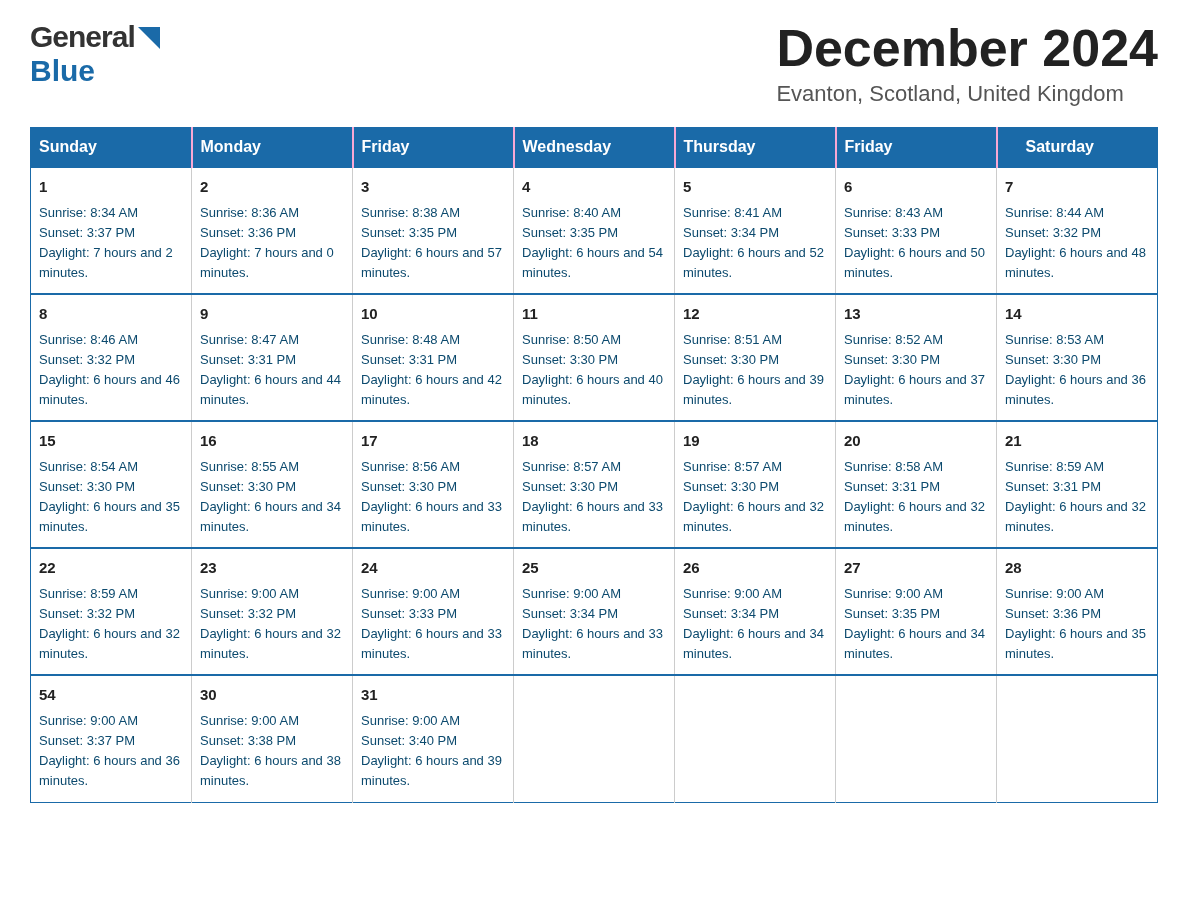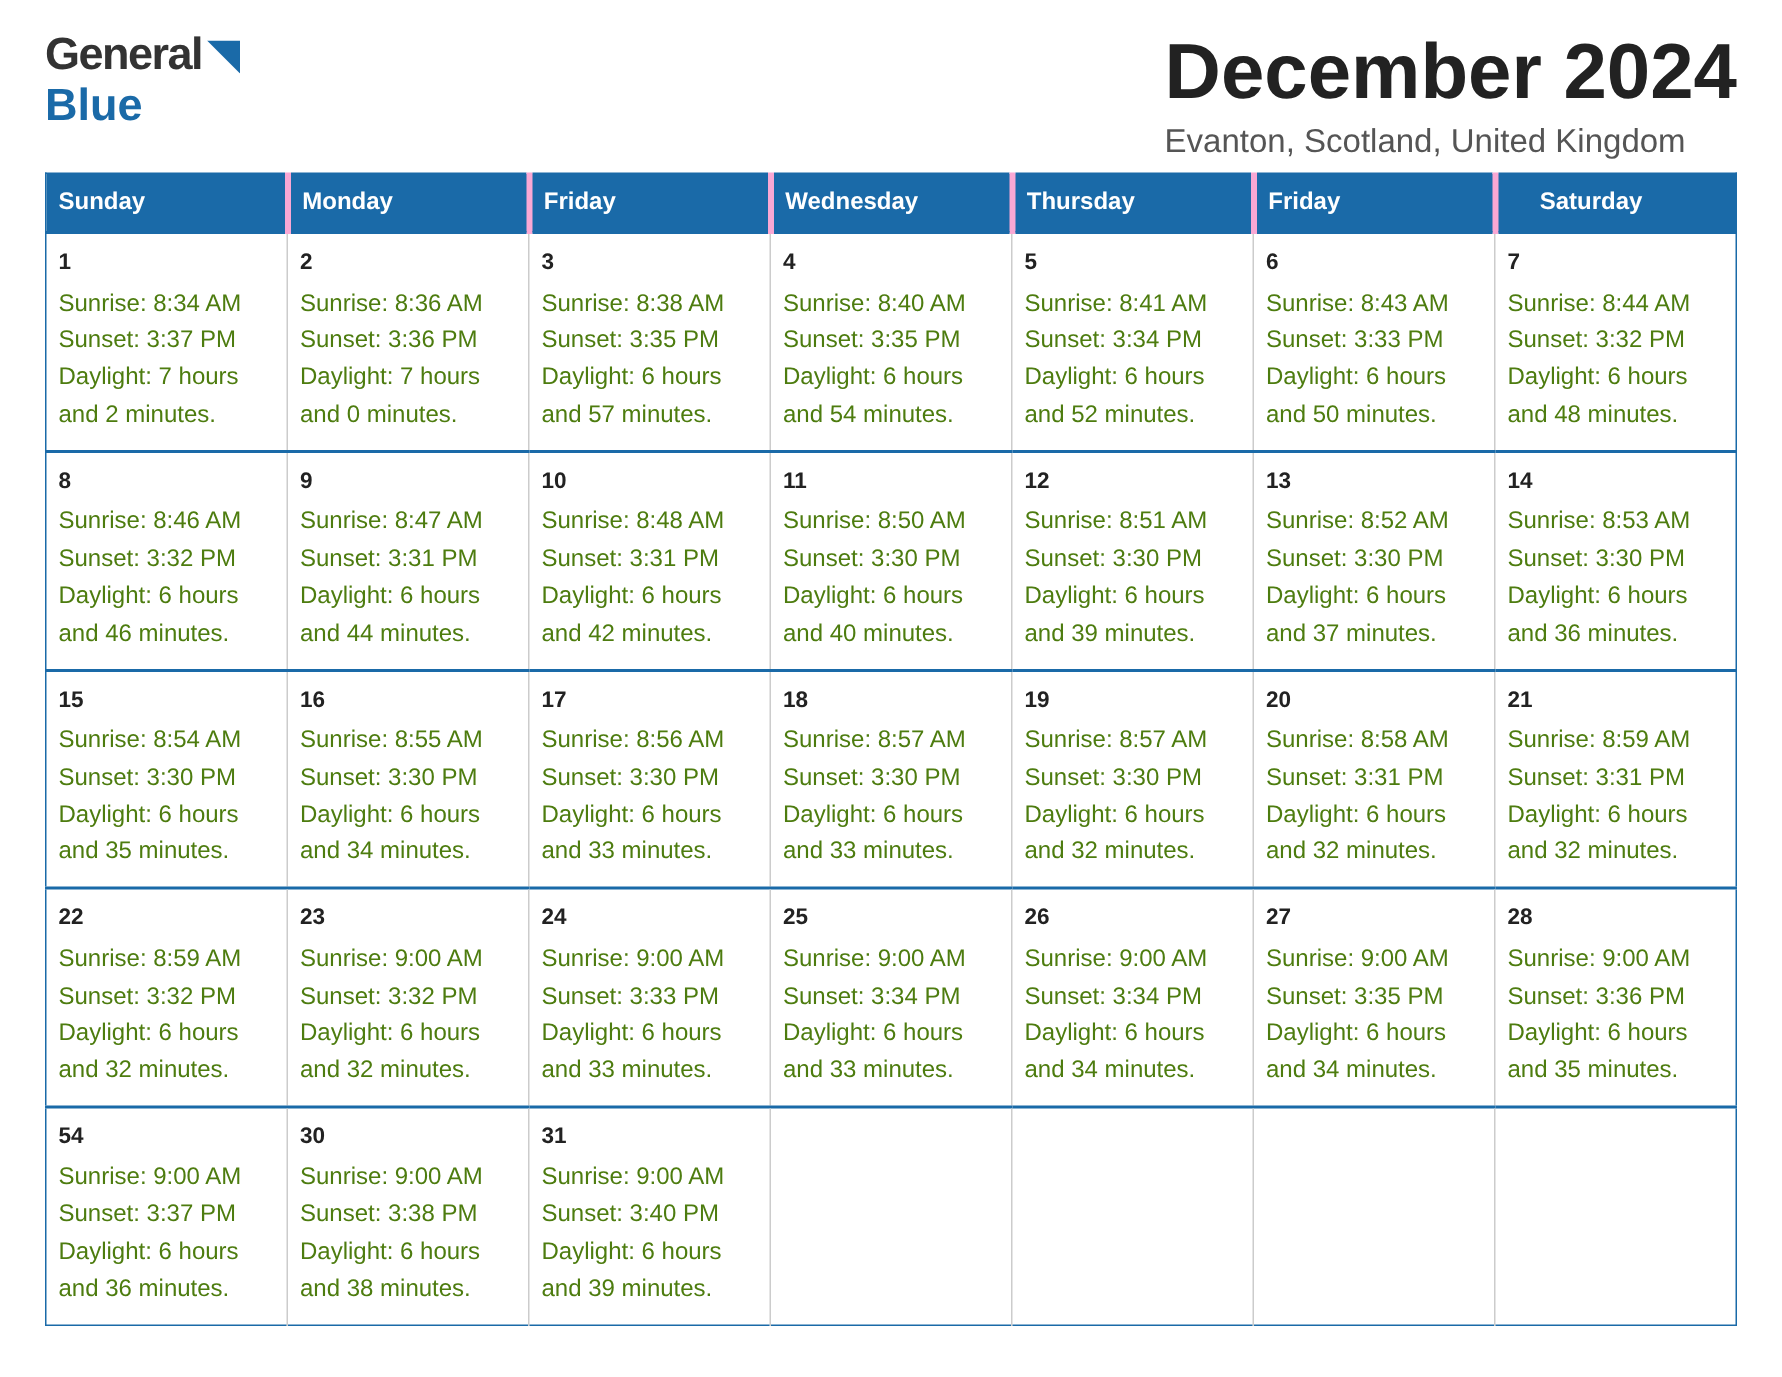--- a/index.html
+++ b/index.html
@@ -8,21 +8,21 @@
       background: #fff;
       color: #333;
       width: 1188px;
       min-height: 918px;
       padding: 20px 30px;
     }
     .header {
       display: flex;
       justify-content: space-between;
       align-items: flex-start;
-      margin-bottom: 8px;
+      margin-bottom: 20px;
     }
     .title-block {
       text-align: left;
     }
     .month-title {
       font-size: 52px;
       font-weight: bold;
       color: #222;
       line-height: 1.1;
     }
@@ -36,21 +36,21 @@
       border-collapse: collapse;
       border: 1px solid #1a6aa8;
     }
     .calendar thead tr th {
       background-color: #1a6aa8;
       color: #fff;
       font-size: 16px;
       font-weight: bold;
       padding: 10px 8px;
       text-align: left;
-      border-right: 4px solid #f9a8d4;
+      border-right: 2px solid #f9a8d4;
     }
     .calendar thead tr th:last-child {
       border-right: none;
       padding-left: 28px;
     }
     .calendar tbody tr td {
       vertical-align: top;
       padding: 8px 8px 10px 8px;
       border-top: 2px solid #1a6aa8;
       border-right: 1px solid #ccc;
@@ -63,22 +63,22 @@
       border-right: none;
     }
     .day-num {
       font-size: 15px;
       font-weight: bold;
       color: #222;
       display: block;
       margin-bottom: 4px;
     }
     .day-info {
-      font-size: 16px;
-      color: #4d7c0f;
+      font-size: 13px;
+      color: #0c4a6e;
       line-height: 1.55;
     }
     .empty-cell {
       background: #fff;
     }
     
     .logo-wrap {
       display: flex;
       flex-direction: column;
     }

